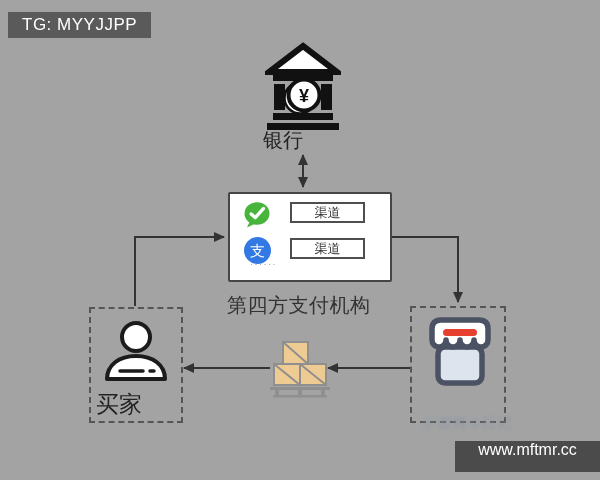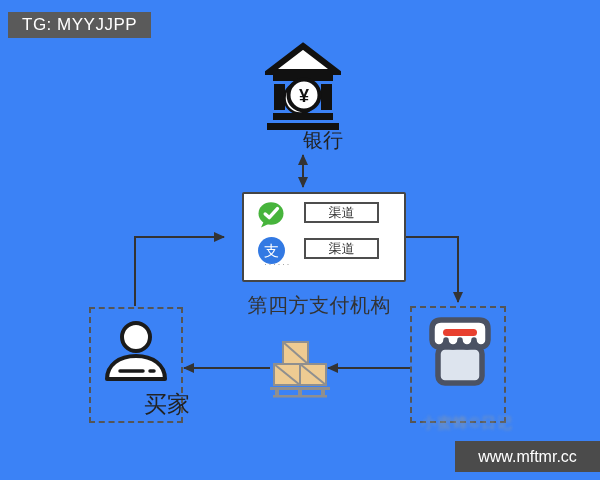--- a/index.html
+++ b/index.html
@@ -1,30 +1,30 @@
 <!DOCTYPE html>
 <html><head>
 <meta charset="utf-8">
 <style>
   html,body{margin:0;padding:0;background:#fff;}
   #page{
-    position:relative;width:600px;height:480px;background:#3b82f6;overflow:hidden;
+    position:relative;width:600px;height:480px;background:#a3a3a3;overflow:hidden;
     font-family:"Liberation Sans","DejaVu Sans",sans-serif;color:#2b2b2b;
   }
   .badge{
     position:absolute;left:8px;top:12px;height:26px;line-height:26px;
     background:#5a5a5a;color:#fff;font-size:17px;padding:0 14px;letter-spacing:.5px;
   }
   .arrows{position:absolute;left:0;top:0;pointer-events:none;}
   .abs{position:absolute;}
-  .node-label{position:absolute;text-align:right;color:#222;}
+  .node-label{position:absolute;text-align:left;color:#222;}
   .bank-label{left:263px;top:127px;width:80px;font-size:20px;}
   .paybox{
     position:absolute;left:228px;top:192px;width:164px;height:90px;
-    border:2px solid #454545;background:#fff;box-sizing:border-box;border-radius:2px;margin-left:14px;
+    border:2px solid #454545;background:#fff;box-sizing:border-box;border-radius:2px;
   }
   .chan{
     position:absolute;left:60px;width:75px;height:21px;border:2px solid #4e4e4e;
     box-sizing:border-box;display:flex;align-items:center;justify-content:center;
     font-size:13px;color:#333;background:#fff;
   }
   .chan1{top:8px;} .chan2{top:44px;}
   .wechat{position:absolute;left:13px;top:7px;}
   .alipay{position:absolute;left:14px;top:43px;}
   .dots{position:absolute;left:20px;top:65px;font-size:9px;color:#9a9a9a;letter-spacing:1.5px;}
@@ -35,21 +35,21 @@
   .buyer-box{left:89px;top:307px;width:94px;height:116px;}
   .merchant-box{left:410px;top:306px;width:96px;height:117px;}
   .buyer-label{left:96px;top:389px;width:94px;font-size:23px;}
   .merchant-label{left:410px;top:391px;width:96px;font-size:23px;}
   .watermark{
     position:absolute;left:421px;top:414px;font-size:15px;color:#8d99a6;
     filter:blur(1.4px);opacity:.8;white-space:nowrap;letter-spacing:1px;
   }
   .footer{
     position:absolute;left:455px;top:441px;width:145px;height:31px;background:#4b4b4b;
-    color:#fff;font-size:16px;display:flex;align-items:center;justify-content:center;
+    color:#fff;font-size:16px;display:flex;justify-content:center;
   }
 </style>
 </head>
 <body>
 
 <div id="page">
 
   <svg class="arrows" width="600" height="480" viewBox="0 0 600 480">
     <defs>
       <marker id="ah" markerUnits="userSpaceOnUse" markerWidth="12" markerHeight="11" refX="10" refY="5" orient="auto">

